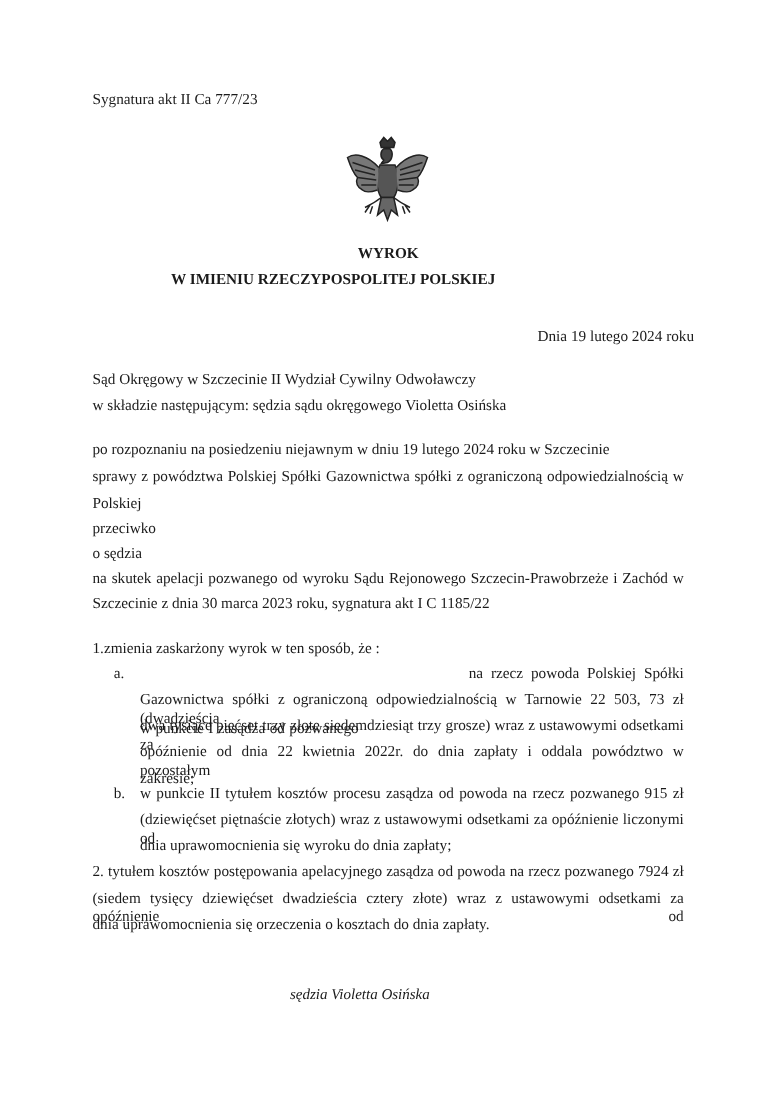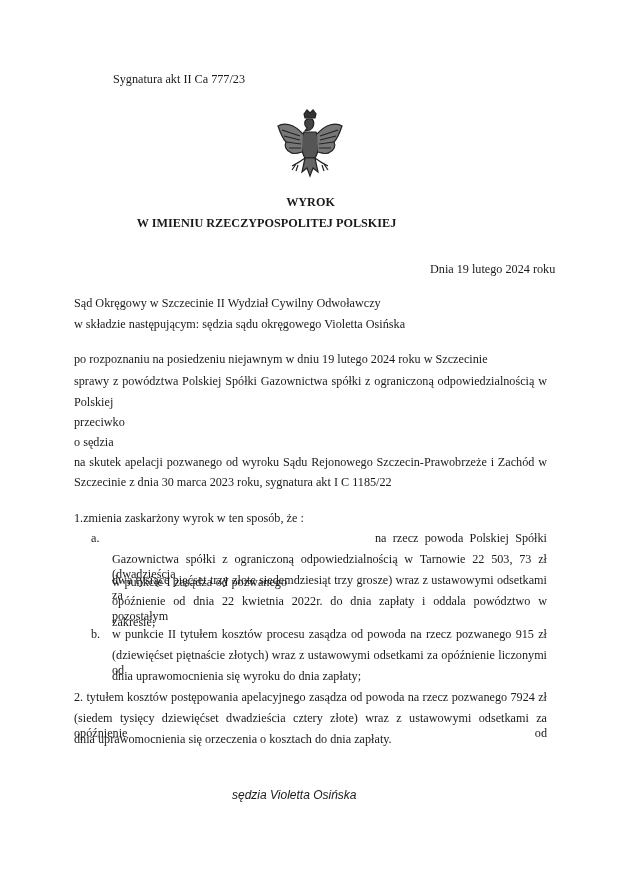--- a/index.html
+++ b/index.html
@@ -3,29 +3,29 @@
 <meta charset="utf-8">
 <style>
   html, body { margin: 0; padding: 0; background: #ffffff; }
   body { width: 621px; height: 878px; position: relative; overflow: hidden;
          font-family: "Liberation Serif", serif; color: #1a1a1a; font-size: 12.2px; }
   .abs { position: absolute; }
   .line { position: absolute; white-space: nowrap; line-height: 15px; }
   .just { text-align: justify; text-align-last: justify; white-space: normal; }
   .bold { font-weight: bold; }
   .center { text-align: center; }
-  .sig { font-family: Liberation Sans, sans-serif; font-style: italic; font-size: 12px; }
+  .sig { font-family: Liberation Serif, serif; font-style: italic; font-size: 12px; }
   #eagle { left: 274px; top: 108px; width: 72px; height: 76px; }
 </style>
 </head>
 <body>
 
 <div>
 
-  <div class="line" style="left:74px; top:72px;margin-left:39px;">Sygnatura akt II Ca 777/23</div>
+  <div class="line" style="left:74px; top:72px;">Sygnatura akt II Ca 777/23</div>
 
   <svg id="eagle" class="abs" viewBox="0 0 72 76">
     <g fill="none" stroke="#222" stroke-width="1.2">
 
       <path d="M30 6 L33 2 L36 5 L39 2 L42 6 L41 10 L31 10 Z" fill="#333"></path>
 
       <path d="M33 11 C30 13 30 18 33 20 L31 23 L36 22 C40 20 41 14 38 11 Z" fill="#444"></path>
 
       <path d="M30 24 C26 32 27 44 31 50 L41 50 C45 44 46 32 42 24 Z" fill="#555"></path>
 

